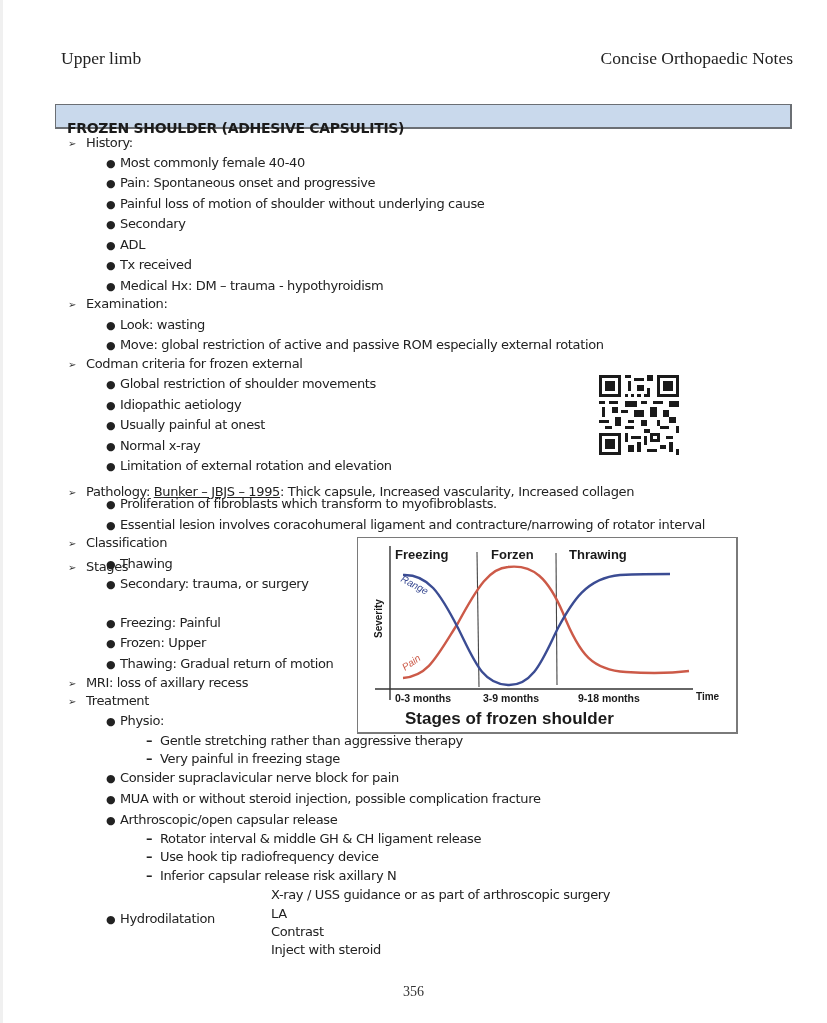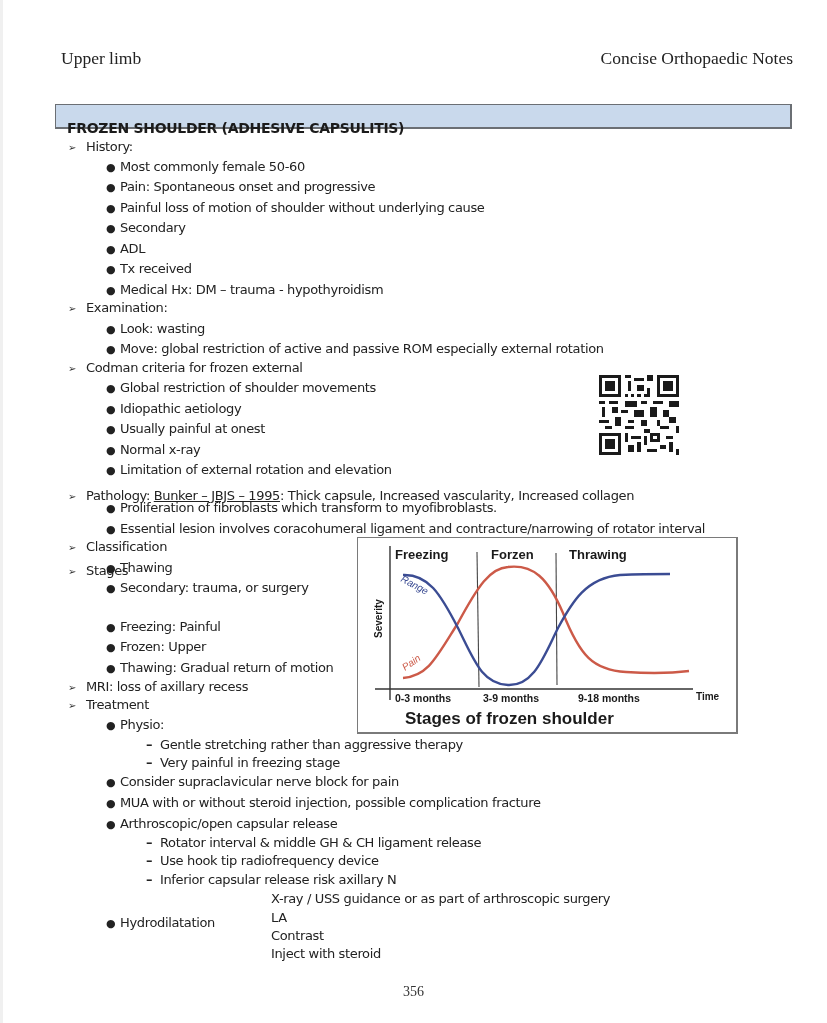--- a/index.html
+++ b/index.html
@@ -21,21 +21,21 @@
       background: #c9d9ec; border: 1px solid #6b6f74; border-right-width: 2px; border-bottom-width: 2px;
       box-sizing: border-box;
     }
     .title-box span {
       position: absolute; left: 11px; top: 3px; font-weight: bold; font-size: 14px; color: #1b1b1b;
       font-family: "DejaVu Sans", sans-serif; letter-spacing: -0.3px; margin-top: 12px;
     }
 
     .line {
       position: absolute; font-size: 13px; white-space: nowrap; color: #222;
-      font-family: "DejaVu Sans", sans-serif; letter-spacing: -0.35px; line-height: 21px;
+      font-family: "DejaVu Sans", sans-serif; letter-spacing: -0.35px; line-height: 14px;
     }
     .lvl1 { left: 68px; }
     .lvl1 .mk { display: inline-block; width: 18px; font-size: 10px; color: #333; }
     .lvl2 { left: 106px; }
     .lvl2 .mk { display: inline-block; width: 14px; font-size: 11px; }
     .lvl3 { left: 146px; }
     .lvl3 .mk { display: inline-block; width: 14px; font-weight: bold; }
     .u { text-decoration: underline; }
 
     .qr { position: absolute; left: 599px; top: 375px; width: 80px; height: 80px; }
@@ -59,21 +59,21 @@
 <div class="running-header">
   <span class="left">Upper limb</span>
   <span class="right">Concise Orthopaedic Notes</span>
 </div>
 
 <div class="title-box">
   <span>FROZEN SHOULDER (ADHESIVE CAPSULITIS)</span>
 </div>
 
 <div class="line lvl1" style="top:136px"><span class="mk">➢</span><span>History:</span></div>
-<div class="line lvl2" style="top:156px"><span class="mk">●</span><span>Most commonly female 50-60</span></div>
+<div class="line lvl2" style="top:156px"><span class="mk">●</span><span>Most commonly female 40-40</span></div>
 <div class="line lvl2" style="top:176px"><span class="mk">●</span><span>Pain: Spontaneous onset and progressive</span></div>
 <div class="line lvl2" style="top:197px"><span class="mk">●</span><span>Painful loss of motion of shoulder without underlying cause</span></div>
 <div class="line lvl2" style="top:217px"><span class="mk">●</span><span>Secondary</span></div>
 <div class="line lvl2" style="top:238px"><span class="mk">●</span><span>ADL</span></div>
 <div class="line lvl2" style="top:258px"><span class="mk">●</span><span>Tx received</span></div>
 <div class="line lvl2" style="top:279px"><span class="mk">●</span><span>Medical Hx: DM – trauma - hypothyroidism</span></div>
 
 <div class="line lvl1" style="top:297px"><span class="mk">➢</span><span>Examination:</span></div>
 <div class="line lvl2" style="top:318px"><span class="mk">●</span><span>Look: wasting</span></div>
 <div class="line lvl2" style="top:338px"><span class="mk">●</span><span>Move: global restriction of active and passive ROM especially external rotation</span></div>

